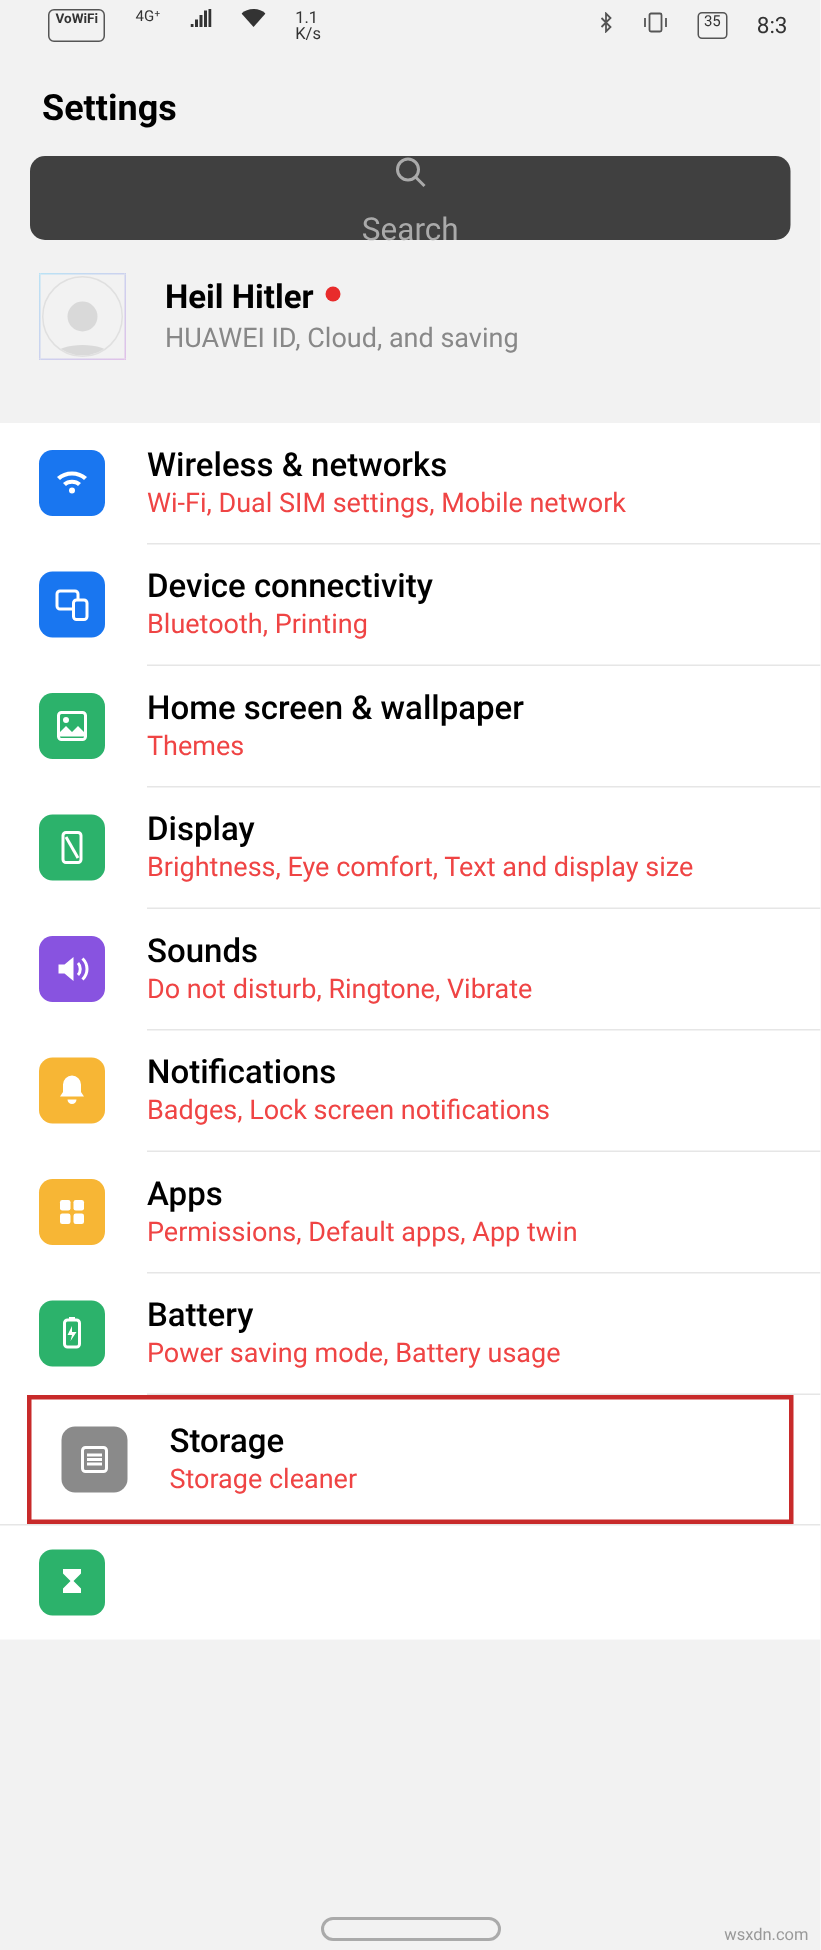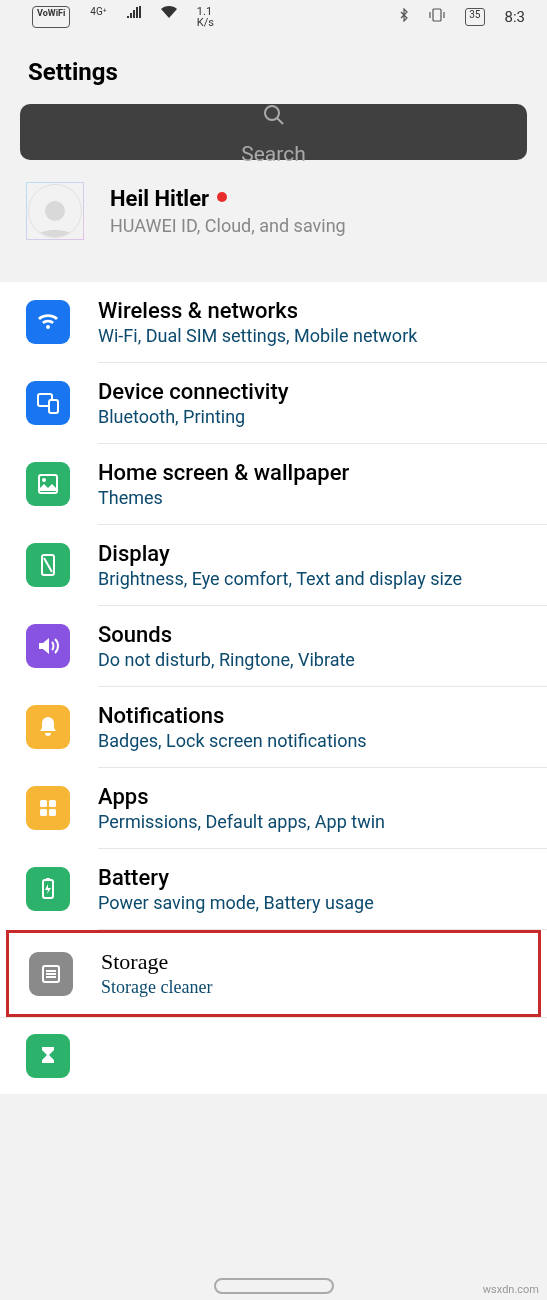--- a/index.html
+++ b/index.html
@@ -81,28 +81,27 @@
       
     }
     .item-icon {
       width: 44px; height: 44px; border-radius: 9px;
       display: flex; align-items: center; justify-content: center;
       margin-right: 28px;
       flex-shrink: 0;
     }
     .item-text { flex: 1; }
     .item-title { font-size: 22px; color: #000; font-weight: 500; }
-    .item-sub { font-size: 18px; color: #0c4a6e; margin-top: 2px; }
+    .item-sub { font-size: 18px; color: #ef4444; margin-top: 2px; }
     .divider {
       height: 1px; background: #e6e6e6; margin-left: 98px;
     }
     .highlight-box {
       border: 3px solid #c82a2a;
-      margin: 0 6px;
-      font-family: Liberation Serif, serif;
+      margin: 0 18px;
     }
     .nav-handle {
       position: absolute;
       bottom: 6px; left: 50%; transform: translateX(-50%);
       width: 120px; height: 16px;
       border: 2px solid #aaa; border-radius: 12px;
     }
     .watermark {
       position: absolute; bottom: 4px; right: 8px;
       font-size: 11px; color: #999;

